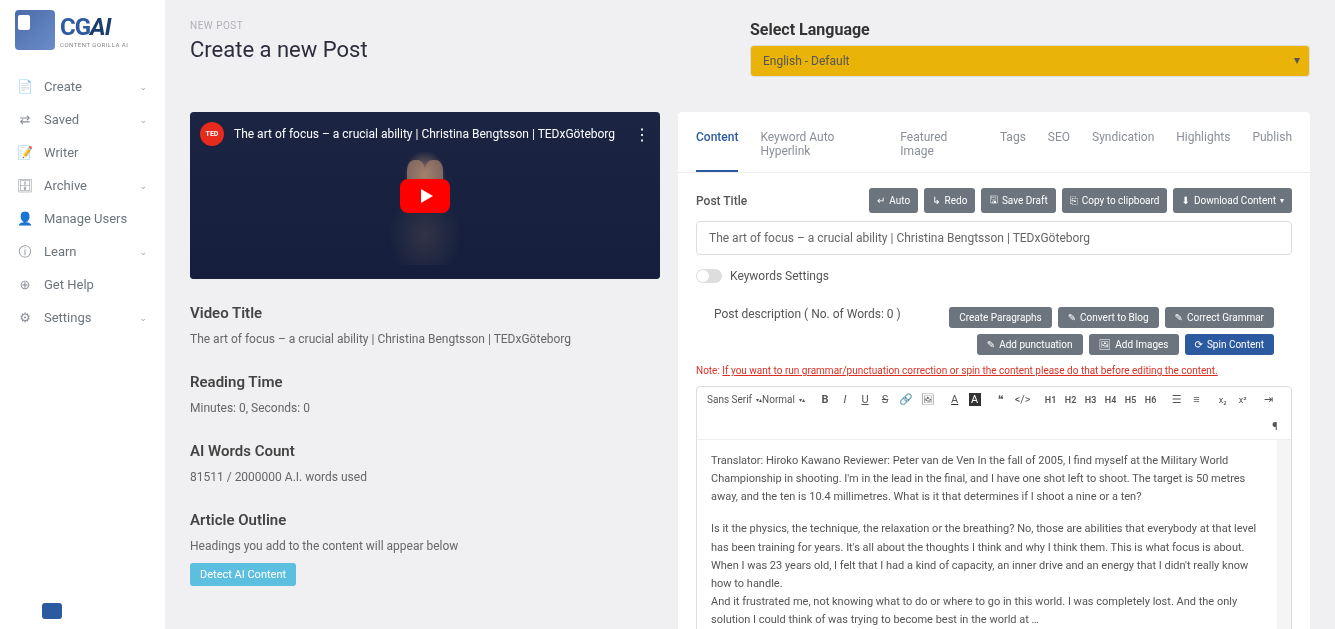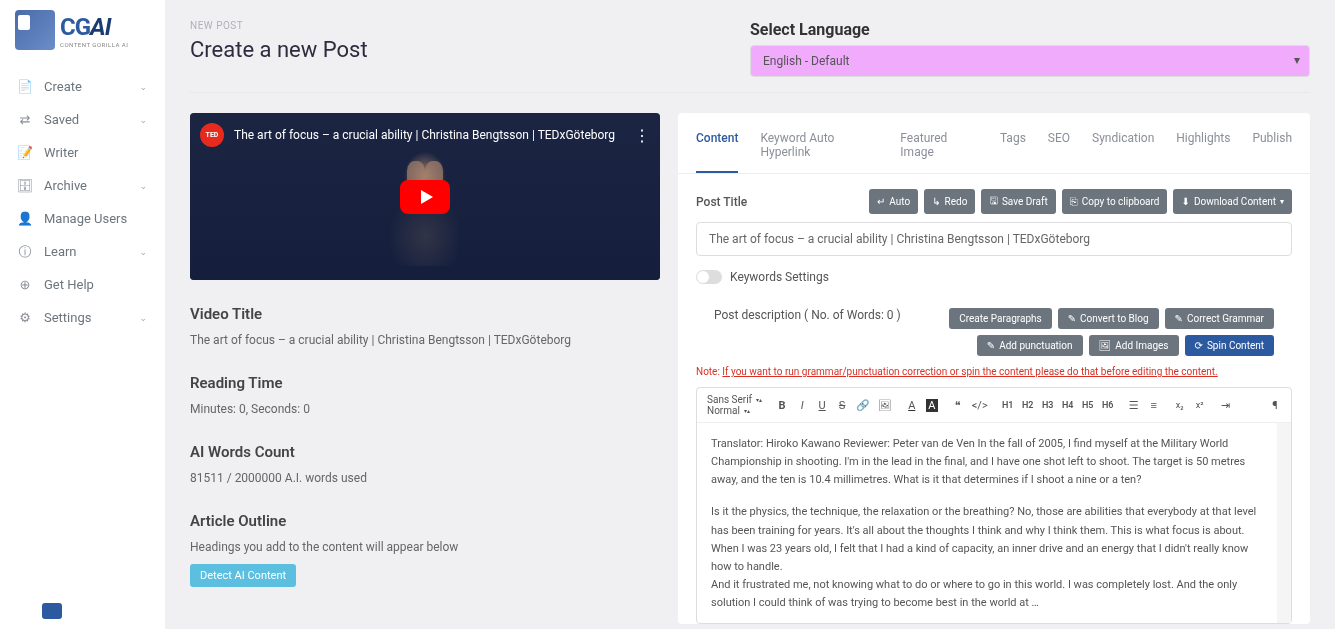--- a/index.html
+++ b/index.html
@@ -14,21 +14,21 @@
 .nav{padding:10px 0}
 .nav-item{display:flex;align-items:center;padding:9px 18px;color:#6c757d;cursor:pointer;font-size:13px;gap:12px}
 .nav-icon{width:14px;height:14px;display:inline-flex;align-items:center;justify-content:center;font-size:13px;color:#8a8f99}
 .nav-chevron{margin-left:auto;font-size:9px;color:#aaa}
 .main{flex:1;display:flex;flex-direction:column;overflow-y:auto}
 .header{padding:20px 25px 15px;display:flex;justify-content:space-between;align-items:flex-start}
 .breadcrumb{font-size:10px;color:#b0b0b8;text-transform:uppercase;letter-spacing:0.5px;margin-bottom:6px}
 .page-title{font-size:22px;color:#2c2c3e;font-weight:400}
 .lang-select{width:560px}
 .lang-label{font-size:16px;color:#333;margin-bottom:6px;display:block;font-weight:700}
-.lang-dropdown{width:100%;padding:8px 12px;border:1px solid #ddd;border-radius:4px;background:#f0abfc;font-size:12px;color:#555;appearance:none;position:relative}
+.lang-dropdown{width:100%;padding:8px 12px;border:1px solid #ddd;border-radius:4px;background:#eab308;font-size:12px;color:#555;appearance:none;position:relative}
 .lang-wrap{position:relative}
 .lang-wrap::after{content:"▾";position:absolute;right:10px;top:8px;color:#555;pointer-events:none;font-size:12px}
 .divider{height:1px;background:#e8e8eb;margin:0 25px 20px}
 .content{display:flex;gap:18px;padding:0 25px}
 .left-col{width:470px}
 .video-player{width:470px;height:167px;background:#1a2340;border-radius:4px;position:relative;overflow:hidden}
 .video-overlay{position:absolute;inset:0;background:linear-gradient(180deg,rgba(30,40,70,0.3),rgba(20,30,60,0.85))}
 .video-top{position:absolute;top:10px;left:10px;right:10px;display:flex;align-items:center;gap:10px;z-index:2}
 .ted-badge{width:24px;height:24px;background:#e62b1e;border-radius:50%;display:flex;align-items:center;justify-content:center;color:#fff;font-size:7px;font-weight:700}
 .video-title-bar{color:#fff;font-size:12px;flex:1}
@@ -217,21 +217,21 @@
           <button class="btn-action btn-primary">⟳ <span>Spin Content</span></button>
         </div>
       </div>
 
       <div class="note">
         <span>Note: </span><a href="#">If you want to run grammar/punctuation correction or spin the content please do that before editing the content.</a>
       </div>
 
       <div class="editor-wrap">
         <div class="toolbar">
-          <div style="display:flex;flex-direction:column;gap:0">
+          <div style="display:flex;flex-direction:row;gap:0">
             <span class="tb-select">Sans Serif</span>
             <span class="tb-select">Normal</span>
           </div>
           <div class="tb-group">
             <span class="tb-btn" style="font-weight:700">B</span>
             <span class="tb-btn" style="font-style:italic">I</span>
             <span class="tb-btn" style="text-decoration:underline">U</span>
             <span class="tb-btn" style="text-decoration:line-through">S</span>
             <span class="tb-btn">🔗</span>
             <span class="tb-btn">🖼</span>

